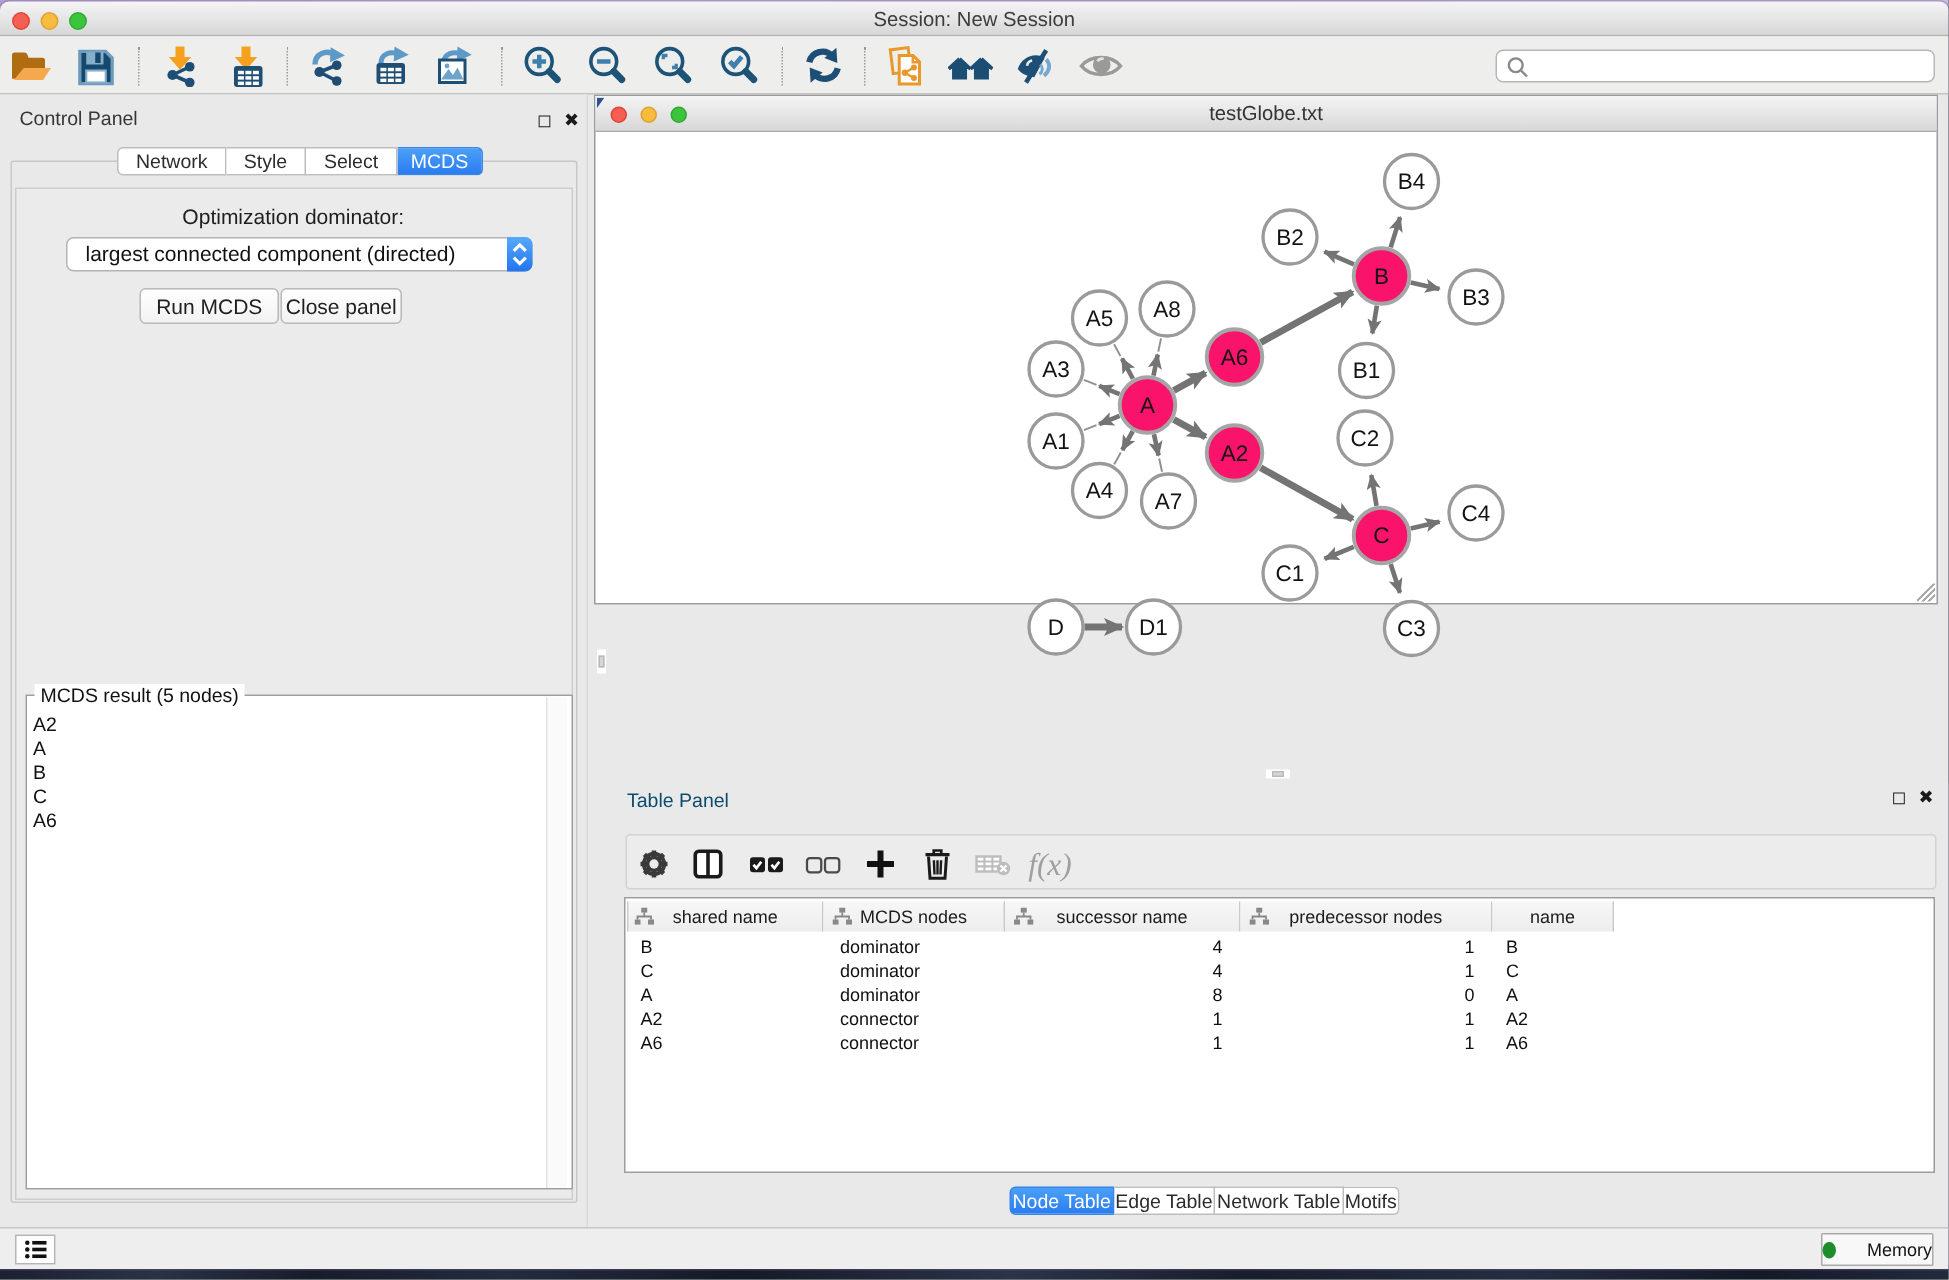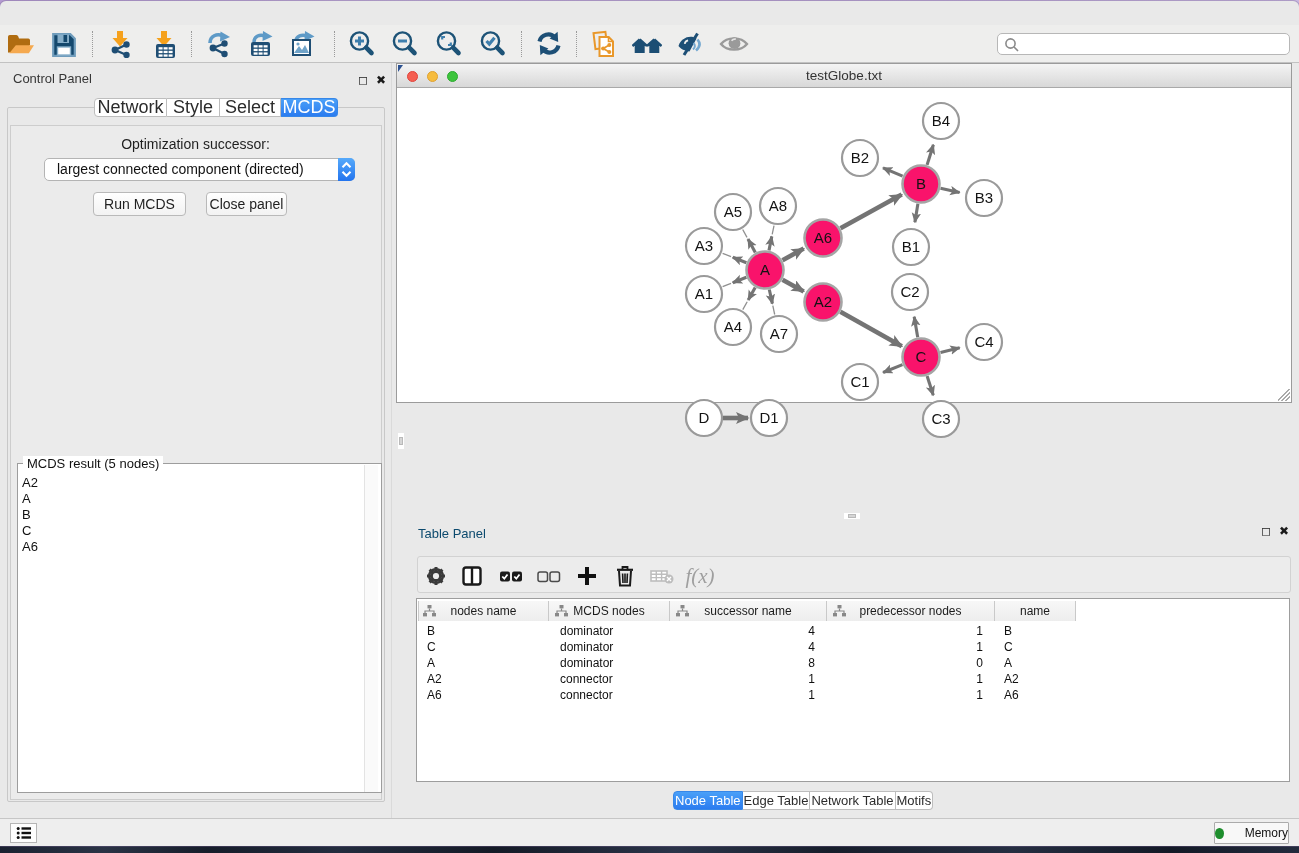--- a/index.html
+++ b/index.html
@@ -17,21 +17,21 @@
 
 #toolbar{position:absolute;left:0;top:24px;width:100%;height:38px;background:#eeeeed;border-bottom:1px solid #c2c2c2}
 .tbi{position:absolute;top:4px;width:30px;height:30px;display:flex;align-items:center;justify-content:center}
 .tsep{position:absolute;top:6px;height:26px;width:0;border-left:1px dotted #9a9a9a}
 #searchbox{position:absolute;left:997px;top:8px;width:293px;height:22px;background:#fff;border:1px solid #b7b7b7;border-radius:5px}
 #searchbox svg{position:absolute;left:6px;top:3px}
 
 #cpanel{position:absolute;left:0;top:62px;width:392px;height:757px;background:#e9e9e9;border-right:1px solid #dadada}
 #cpanel .hdr{position:absolute;left:13px;top:8px;font-size:13px;color:#363636}
 .wbtns{position:absolute;top:10px;font-size:12px;color:#1a1a1a}
-#tabs{position:absolute;left:94px;top:35px;height:19px;display:flex;font-size:18px;color:#2c2c2c}
+#tabs{position:absolute;left:78px;top:35px;height:19px;display:flex;font-size:13px;color:#2c2c2c}
 #tabs div{background:#fff;border:1px solid #bdbdbd;border-left:none;line-height:17px;text-align:center;box-sizing:border-box}
 #tabs div:first-child{border-left:1px solid #bdbdbd;border-radius:4px 0 0 4px}
 #tabs div.sel{background:linear-gradient(#4aa0f8,#2b7cf0);color:#fff;border-color:#3787e8;border-radius:0 4px 4px 0}
 #cpbox{position:absolute;left:7px;top:44px;width:378px;height:695px;border:1px solid #c8c8c8;border-radius:2px;background:#e9e9e9}
 #cpbox2{position:absolute;left:2px;top:17px;width:372px;height:675px;border:1px solid #cdcdcd;background:#ebebeb}
 #optlbl{position:absolute;left:0;width:100%;top:73px;text-align:center;font-size:14px;color:#1f1f1f}
 #combo{position:absolute;left:44px;top:95px;width:311px;height:23px;background:#fff;border:1px solid #b4b4b4;border-radius:5px;font-size:14px;color:#111;line-height:21px;padding-left:12px}
 #combo .btn{position:absolute;right:-1px;top:-1px;width:17px;height:23px;border-radius:0 5px 5px 0;background:linear-gradient(#56aafb,#2374ee)}
 .cbtn{position:absolute;top:129px;height:24px;background:linear-gradient(#ffffff,#f2f2f2);border:1px solid #b9b9b9;border-radius:4px;font-size:14px;color:#1f1f1f;text-align:center;line-height:22px}
 
@@ -70,20 +70,26 @@
 #statusbar{position:absolute;left:0;top:817px;width:100%;height:28px;background:#eeeeee;border-top:1px solid #c6c6c6}
 #sb-left{position:absolute;left:10px;top:4px;width:27px;height:20px;background:#fdfdfd;border:1px solid #b5b5b5;display:flex;align-items:center;justify-content:center}
 #sb-mem{position:absolute;right:10px;top:3px;width:75px;height:22px;background:#f8f8f8;border:1px solid #ababab;border-radius:1px;font-size:12px;color:#111;display:flex;align-items:center;justify-content:center;gap:21px}
 #sb-mem .dot{width:11px;height:11px;border-radius:50%;background:#1e8e2d}
 
 </style></head>
 <body>
 <div id="desktop-top"></div>
 <div id="desktop-bot"></div>
 <div id="win">
+  <div id="titlebar">
+    <div class="tl t1"></div>
+      <div class="tl t2"></div>
+      <div class="tl t3"></div>
+    <div class="ttl">Session: New Session</div>
+  </div>
   <div id="toolbar">
     <div class="tbi" style="left:6px">
         <svg width="28" height="28" viewBox="0 0 28 28">
       <path d="M1,22.5 V6.8 Q1,5 2.8,5 H9.3 Q10.8,5 11.3,6.5 L12,8.5 H21.3 Q23,8.5 23,10.2 V14 H8.6 Z" fill="#b06c10"></path>
       <path d="M1,22.5 V14 L8.6,14 L23,14 V15 L16,22.5 Z" fill="#b06c10"></path>
       <path d="M2.3,23.3 L8.8,15.3 H27 L21.8,23.3 Z" fill="#f5a94f"></path>
     </svg>
       </div>
     <div class="tbi" style="left:49px">
         <svg width="28" height="28" viewBox="0 0 28 28">
@@ -247,28 +253,28 @@
     <div class="wbtns" style="right:5px">✖</div>
     <div id="cpbox">
         <div id="cpbox2"></div>
       </div>
     <div id="tabs">
       <div style="width:73px">Network</div>
         <div style="width:53px">Style</div>
         <div style="width:61px">Select</div>
         <div class="sel" style="width:57px">MCDS</div>
     </div>
-    <div id="optlbl">Optimization successor:</div>
+    <div id="optlbl">Optimization dominator:</div>
     <div id="combo">largest connected component (directed)
       <div class="btn"><svg width="17" height="23" viewBox="0 0 17 23">
             <path d="M4.5,9.3 L8.5,5.3 L12.5,9.3 M4.5,13.7 L8.5,17.7 L12.5,13.7" fill="none" stroke="#fff" stroke-width="2.1"></path>
           </svg></div>
     </div>
     <div class="cbtn" style="left:93px;width:93px">Run MCDS</div>
-    <div class="cbtn" style="left:206px;width:81px">Close panel</div>
+    <div class="cbtn" style="left:187px;width:81px">Close panel</div>
     <div id="mcds">
       <div class="lg">MCDS result (5 nodes)</div>
       <div class="items">A2<br>A<br>B<br>C<br>A6</div>
       <div class="sb"></div>
     </div>
   </div>
   <div id="netwin">
     <div style="position:absolute;left:1px;top:1px;width:5px;height:7px;background:#2d5291;clip-path:polygon(0 0,100% 0,0 100%);z-index:5"></div>
     <div id="nw-tb">
       <div class="tl t1"></div>
@@ -429,21 +435,21 @@
         <path d="M2,10.3 H18 M2,13.6 H18 M7.3,7 V17 M12.6,7 V17" stroke="#bdbdbd" stroke-width="1.4"></path>
         <circle cx="20" cy="15" r="4.5" fill="#bdbdbd"></circle>
         <path d="M18,13 l4,4 M22,13 l-4,4" stroke="#fff" stroke-width="1.4"></path>
       </svg>
         </div>
       <div class="tti" style="left:262px;width:40px">
           <span style="font-family:'Liberation Serif',serif;font-style:italic;font-size:21px;color:#9f9f9f">f(x)</span>
         </div>
     </div>
     <div id="ttable">
-      <div class="thead" style="left:1px;width:131px;border-left:1px solid #c9c9c9">nodes name</div>
+      <div class="thead" style="left:1px;width:131px;border-left:1px solid #c9c9c9">shared name</div>
       <div class="thead" style="left:132px;width:121px">MCDS nodes</div>
       <div class="thead" style="left:253px;width:157px">successor name</div>
       <div class="thead" style="left:410px;width:168px">predecessor nodes</div>
       <div class="thead" style="left:578px;width:81px">name</div>
       <svg class="hico" style="position:absolute;left:6px;top:6px" width="13" height="12" viewBox="0 0 13 12">
           <rect x="4.5" y="0" width="4" height="3.4" fill="#888"></rect>
           <rect x="0" y="8" width="4" height="3.4" fill="#888"></rect>
           <rect x="9" y="8" width="4" height="3.4" fill="#888"></rect>
           <path d="M6.5,3.4 V6 M2,8 V6 H11 V8" stroke="#888" stroke-width="1.2" fill="none"></path>
         </svg>

